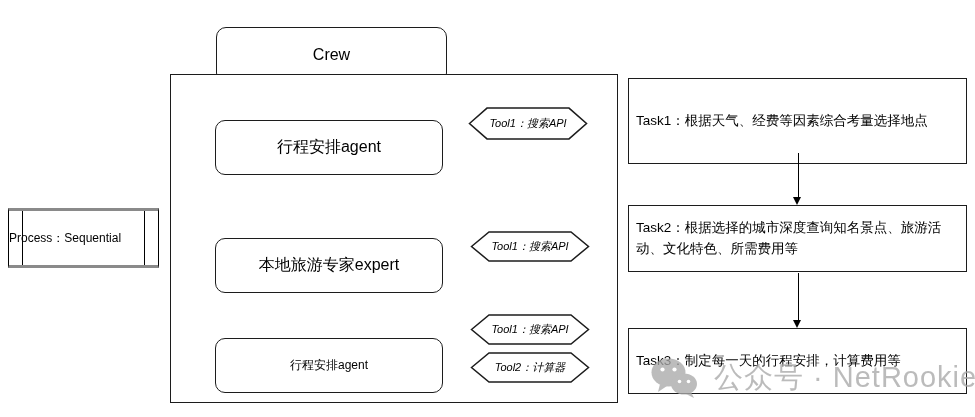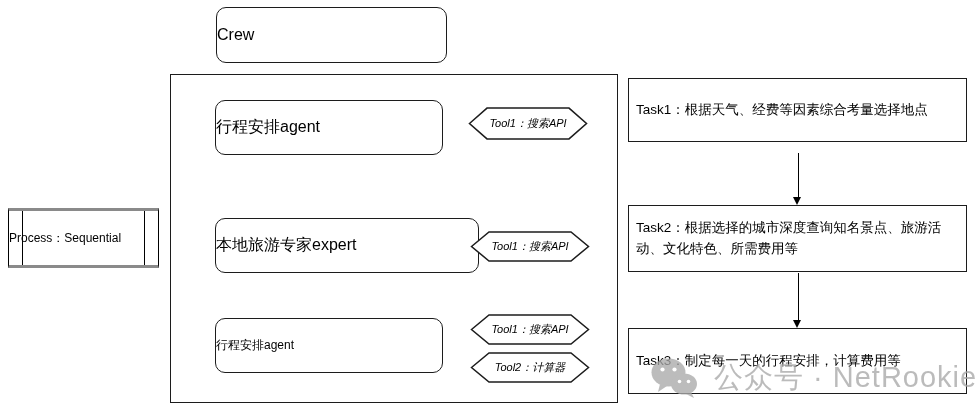--- a/index.html
+++ b/index.html
@@ -3,26 +3,27 @@
 <meta charset="utf-8">
 <style>
   html,body { margin:0; padding:0; background:#ffffff; }
   .canvas {
     position:relative; width:975px; height:417px; background:#ffffff;
     font-family:"Liberation Sans","DejaVu Sans",sans-serif; color:#000;
     overflow:hidden;
   }
   .rounded-box {
     position:absolute; border:1.5px solid #1c1c1c; border-radius:10px;
-    background:#fff; display:flex; align-items:center; justify-content:flex-start;
+    background:#fff; display:flex; align-items:center; justify-content:center;
     box-sizing:border-box;
+    margin-top:20px;
   }
   .crew        { left:216px; top:7px;  width:231px; height:56px; font-size:16px; }
   .agent-1     { left:215px; top:100px; width:228px; height:55px; font-size:16px; }
-  .agent-2     { left:215px; top:218px; width:264px; height:55px; font-size:16px; }
+  .agent-2     { left:215px; top:218px; width:228px; height:55px; font-size:16px; }
   .agent-3     { left:215px; top:318px; width:228px; height:55px; font-size:12px; }
   .agents-container {
     position:absolute; left:170px; top:74px; width:448px; height:329px;
     border:1.5px solid #1c1c1c; background:#fff; box-sizing:border-box;
   }
   .process-box {
     position:absolute; left:8px; top:208px; width:151px; height:60px;
     background:#fff; box-sizing:border-box;
     border-left:1px solid #000; border-right:1px solid #000;
     border-top:3px solid #8a8a8a; border-bottom:3px solid #8a8a8a;
@@ -44,21 +45,21 @@
   }
   .hex-1 { left:468px; top:107px; height:33px; }
   .hex-2 { left:470px; top:231px; }
   .hex-3 { left:470px; top:314px; }
   .hex-4 { left:470px; top:352px; }
   .task-box {
     position:absolute; left:628px; width:339px; border:1.5px solid #1c1c1c;
     background:#fff; box-sizing:border-box; display:flex; align-items:center;
     font-size:13.5px; line-height:1.55; padding:4px 7px;
   }
-  .task-1 { top:78px;  height:64px; }
+  .task-1 { top:78px;  height:86px; }
   .task-2 { top:205px; height:67px; }
   .task-3 { top:328px; height:66px; }
   .arrow {
     position:absolute; width:0; border-left:1.6px solid #000;
   }
   .arrow::after {
     content:""; position:absolute; bottom:-8px; left:-5.6px;
     border:4.8px solid transparent; border-top:8px solid #000; border-bottom:none;
   }
   .arrow-1 { left:798px; top:153px; height:44px; }

